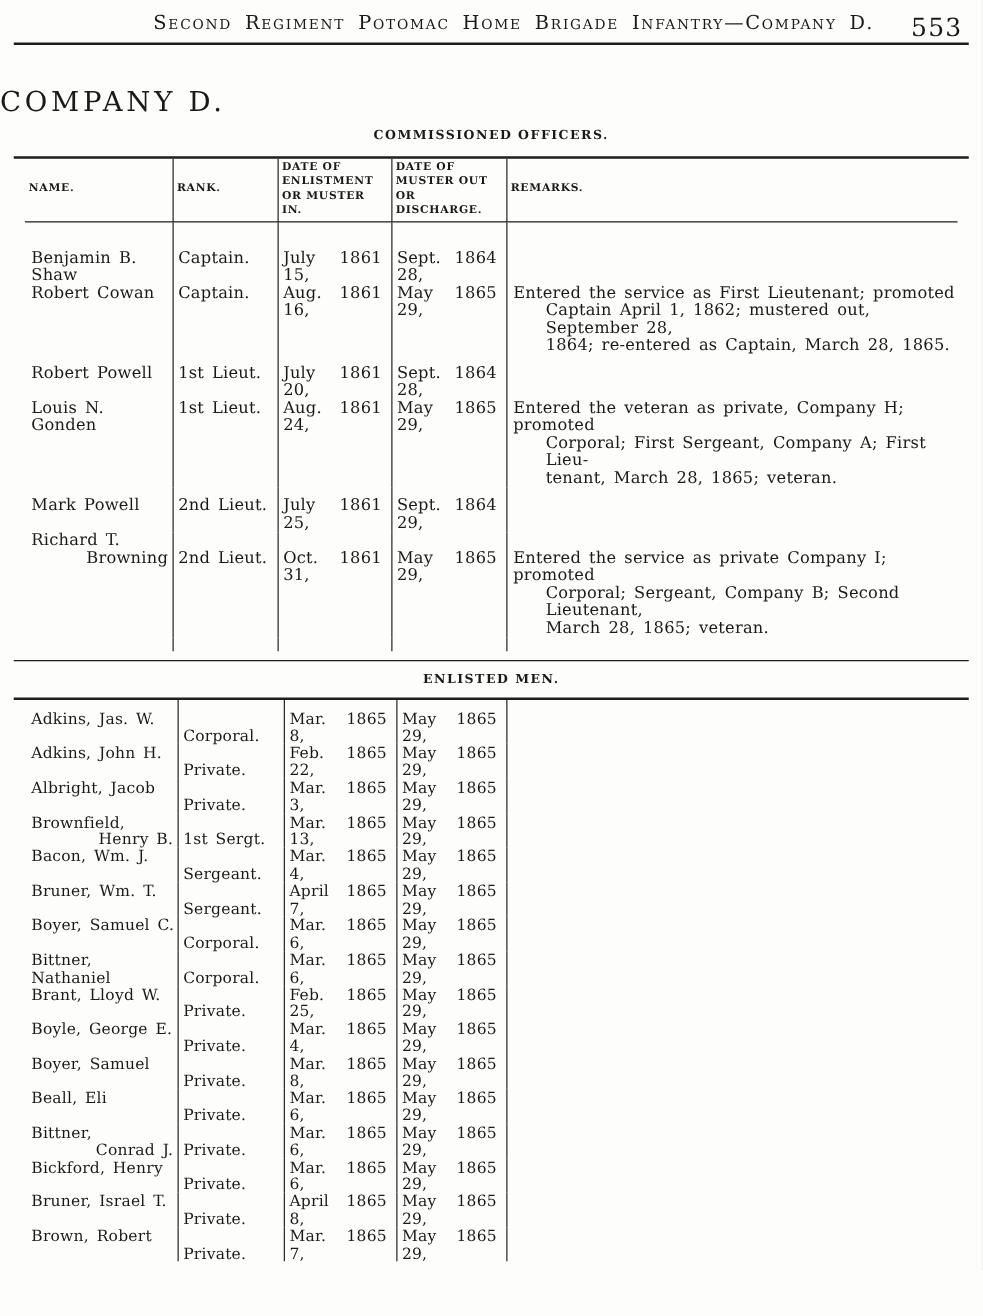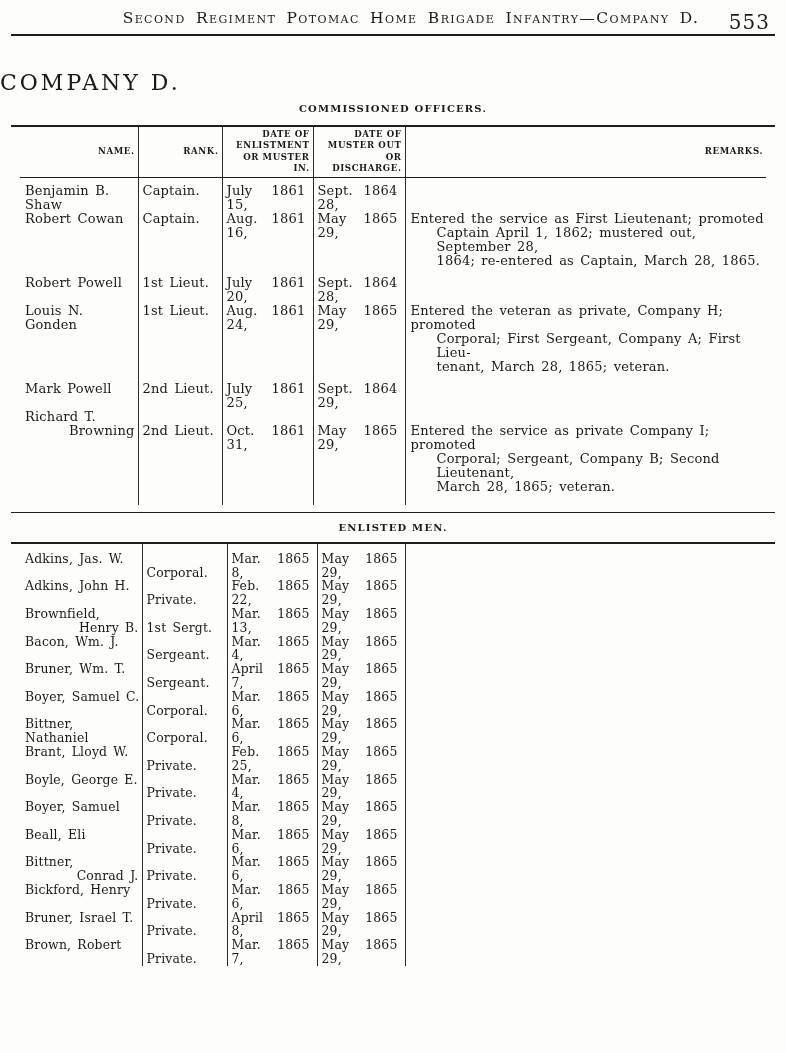--- a/index.html
+++ b/index.html
@@ -20,29 +20,29 @@
   .section-title{ margin:8px 0 0; text-align:center; font-size:10px;
     font-weight:bold; letter-spacing:1.2px; }
   .enlisted-title{ margin:9px 0 0; }
 
   table{ border-collapse:collapse; table-layout:fixed;
     width:746px; margin:0 0 0 20px; }
   col.c1o{width:118px;} col.c2o{width:84px;} col.c3o{width:91px;} col.c4o{width:92px;} col.c5o{width:361px;}
   col.c1e{width:122px;} col.c2e{width:85px;} col.c3e{width:90px;} col.c4e{width:88px;} col.c5e{width:361px;}
 
   thead th{ border-bottom:1.5px solid #1e1e1e; font-size:8.6px; font-weight:bold;
-    letter-spacing:0.6px; text-align:right; vertical-align:middle;
+    letter-spacing:0.6px; text-align:left; vertical-align:middle;
     height:42px; line-height:1.35; padding:2px 3px; }
   .bdr{ border-right:1px solid #2b2b2b; }
 
   td{ padding:0; vertical-align:top; }
   .officers-tbl td{ font-size:13px; line-height:14px; word-spacing:2px; letter-spacing:0.2px; }
   .enlisted-tbl td{ font-size:12.4px; line-height:13.8px; word-spacing:2px; letter-spacing:0.2px; }
 
-  .officers-tbl tr.first td{ padding-top:6px; }
+  .officers-tbl tr.first td{ padding-top:22px; }
   .enlisted-tbl tr.first td{ padding-top:8px; }
   tr.g td{ padding-top:8px !important; }
   .officers-tbl tr.wrap2 td.shift{ padding-top:14px; }
   .enlisted-tbl td.rank, .enlisted-tbl td.din, .enlisted-tbl td.dout{ vertical-align:bottom; }
 
   td.name{ padding-left:5px; position:relative; }
   .n2{ text-align:right; padding-right:3px; }
   td.rank{ padding-left:4px; }
   .dt{ display:flex; justify-content:space-between; padding:0 7px 0 4px; }
   td.rem{ padding-left:5px; padding-right:2px; }
@@ -266,20 +266,39 @@
           <td class="dout bdr">
             <div class="dt">
               <span>May 29,</span>
               <span>1865</span>
             </div>
           </td>
           <td class="rem"></td>
         </tr>
         <tr>
           <td class="name bdr">
+            <div class="n1">Albright, Jacob</div>
+          </td>
+          <td class="rank bdr">Private.</td>
+          <td class="din bdr">
+            <div class="dt">
+              <span>Mar. 3,</span>
+              <span>1865</span>
+            </div>
+          </td>
+          <td class="dout bdr">
+            <div class="dt">
+              <span>May 29,</span>
+              <span>1865</span>
+            </div>
+          </td>
+          <td class="rem"></td>
+        </tr>
+        <tr>
+          <td class="name bdr">
             <div class="n1">Brownfield,</div>
             <div class="n2">Henry B.</div>
           </td>
           <td class="rank bdr">1st Sergt.</td>
           <td class="din bdr">
             <div class="dt">
               <span>Mar. 13,</span>
               <span>1865</span>
             </div>
           </td>

